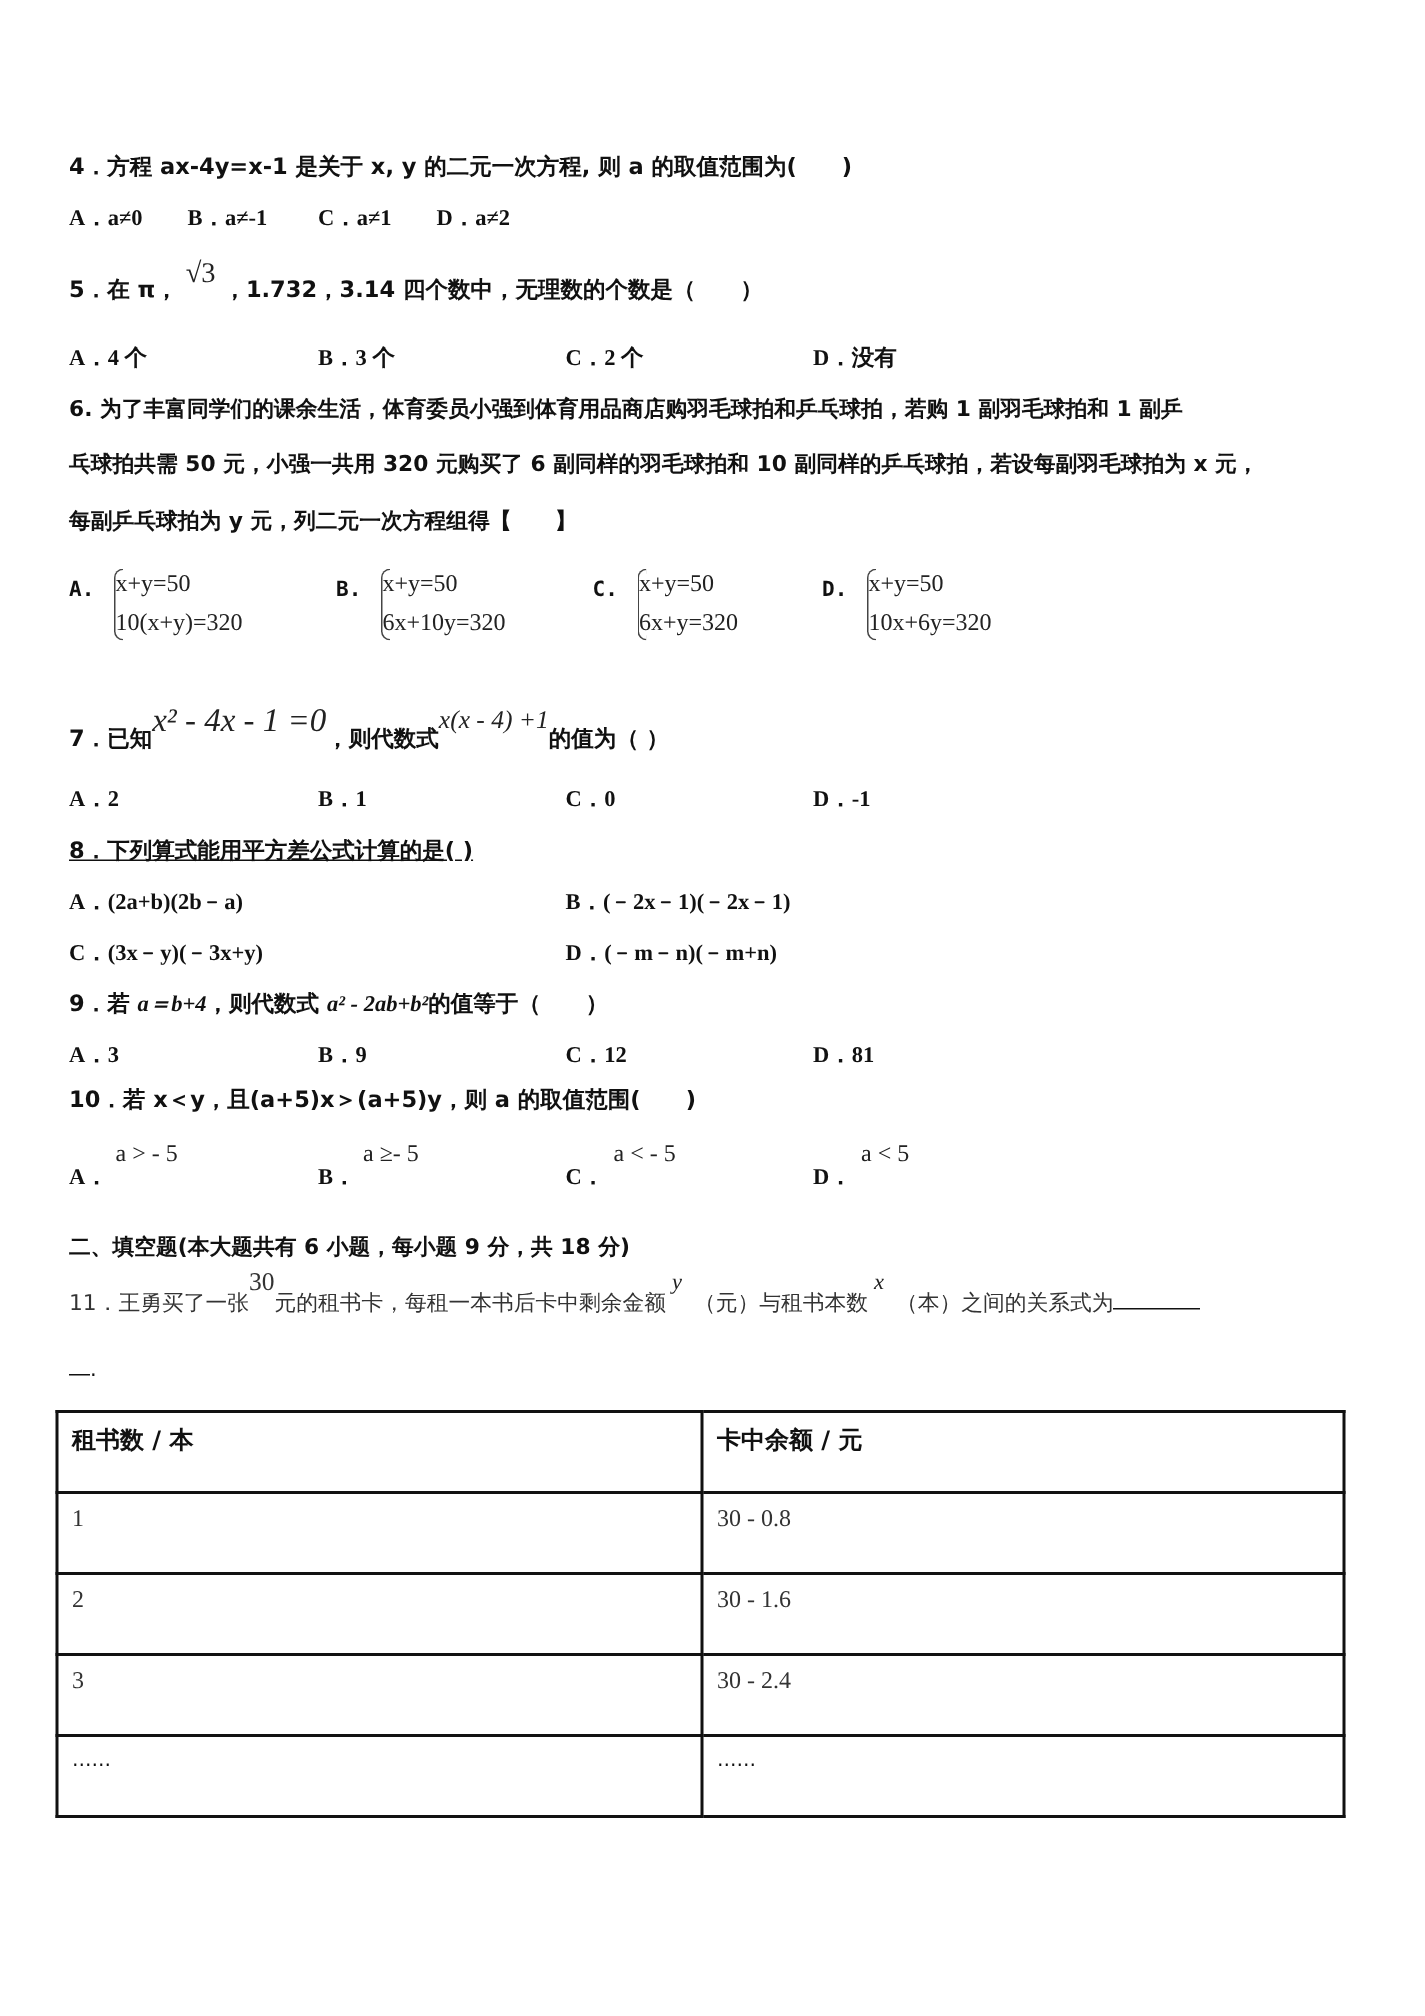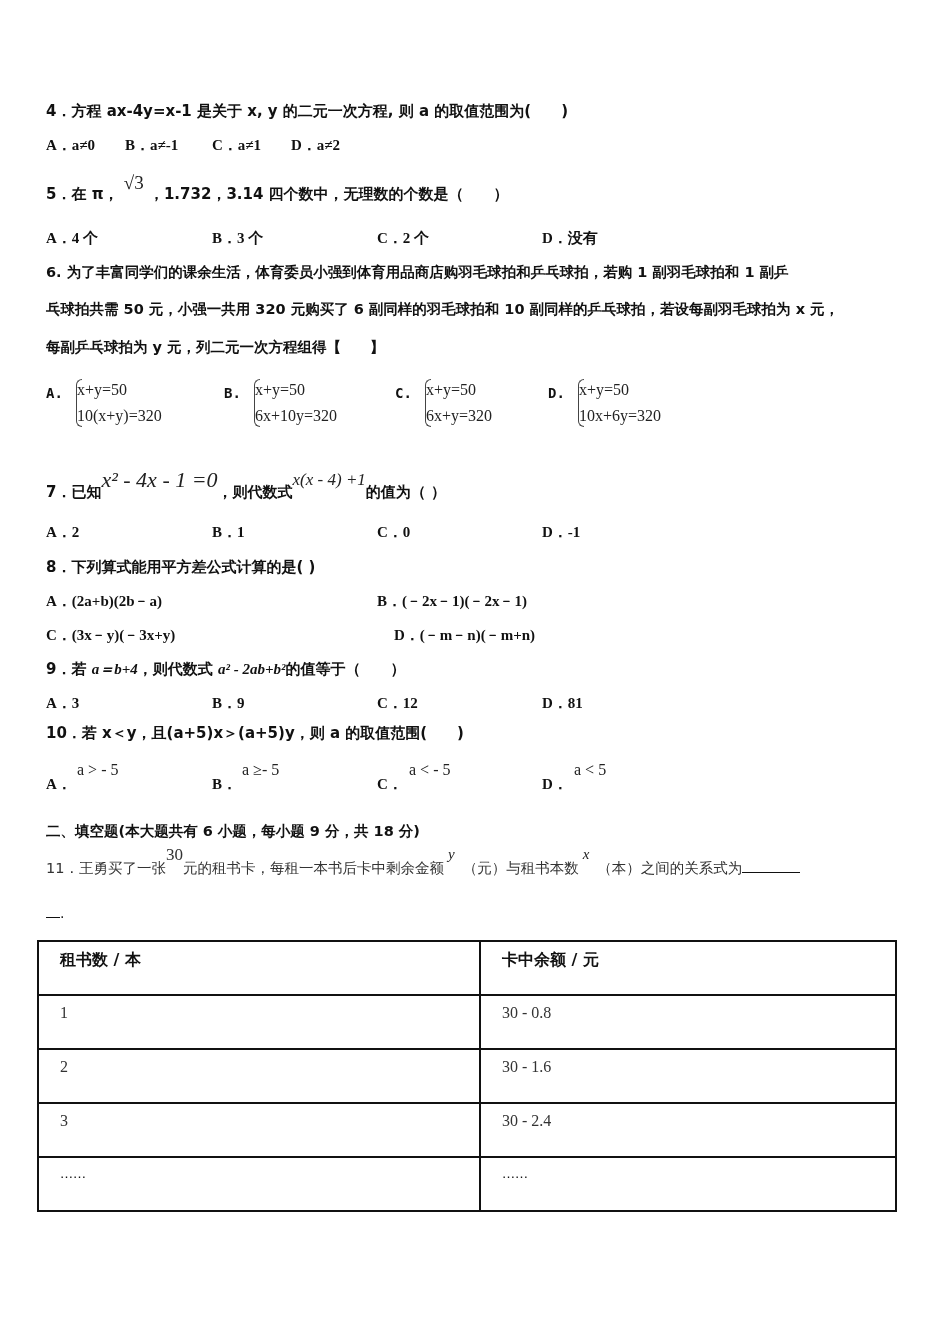--- a/index.html
+++ b/index.html
@@ -7,21 +7,21 @@
   .abs { position:absolute; white-space:nowrap; }
   .q { font-size:15px; font-weight:bold; }
   .opt { font-size:15px; font-weight:bold; font-family:"Liberation Serif", serif; }
   .serif { font-family:"Liberation Serif", serif; }
   .math { font-family:"Liberation Serif", serif; font-weight:normal; font-size:16px; color:#222; }
   .mathi { font-family:"Liberation Serif", serif; font-style:italic; font-weight:normal; color:#222; }
   .sys { position:absolute; font-family:"Liberation Serif", serif; font-size:16px; color:#222; line-height:26px; padding-left:1px; }
   .sys::before { content:""; position:absolute; left:0; top:2px; bottom:2px; width:5px; border:1px solid #444; border-right:none; border-radius:6px 0 0 6px; }
   .blank { display:inline-block; border-bottom:1.5px solid #111; }
   table.rent { position:absolute; left:37px; top:940px; width:860px; border-collapse:collapse; }
-  table.rent td { border:2px solid #111; height:44px; vertical-align:top; padding:8px 9px 0 21px; font-size:16px; }
+  table.rent td { border:2px solid #111; height:44px; vertical-align:top; padding:8px 9px 0 9px; font-size:16px; }
   table.rent td.c1 { width:410px; }
   .th { font-weight:bold; font-size:15px; }
   .num { font-family:"Liberation Serif", serif; font-size:17px; color:#333; }
 </style>
 </head>
 <body>
 
 <div class="abs q" style="left:46px;top:102px;">4．方程 ax-4y=x-1 是关于 x, y 的二元一次方程, 则 a 的取值范围为(　　)</div>
 <div class="abs opt" style="left:46px;top:136px;">A．a≠0</div>
 <div class="abs opt" style="left:125px;top:136px;">B．a≠-1</div>
@@ -67,25 +67,25 @@
 </div>
 
 <div class="abs q" style="left:46px;top:477px;">
   <span>7．已知</span><span class="mathi" style="position:relative;top:-10px;font-size:22px;">x² - 4x - 1 =0</span><span>，则代数式</span><span class="mathi" style="position:relative;top:-12px;font-size:17px;">x(x - 4) +1</span><span>的值为（ ）</span>
 </div>
 <div class="abs opt" style="left:46px;top:523px;">A．2</div>
 <div class="abs opt" style="left:212px;top:523px;">B．1</div>
 <div class="abs opt" style="left:377px;top:523px;">C．0</div>
 <div class="abs opt" style="left:542px;top:523px;">D．-1</div>
 
-<div class="abs q" style="left:46px;top:558px;">8．下列算式能用平方差公式计算的是( )</div>
+<div class="abs q" style="left:46px;top:558px;text-decoration:underline;">8．下列算式能用平方差公式计算的是( )</div>
 <div class="abs opt" style="left:46px;top:592px;">A．(2a+b)(2b﹣a)</div>
 <div class="abs opt" style="left:377px;top:592px;">B．(﹣2x﹣1)(﹣2x﹣1)</div>
 <div class="abs opt" style="left:46px;top:626px;">C．(3x﹣y)(﹣3x+y)</div>
-<div class="abs opt" style="left:377px;top:626px;margin-left:17px;">D．(﹣m﹣n)(﹣m+n)</div>
+<div class="abs opt" style="left:377px;top:626px;">D．(﹣m﹣n)(﹣m+n)</div>
 
 <div class="abs q" style="left:46px;top:660px;">
   <span>9．若 </span><span class="serif" style="font-style:italic;">a＝b+4</span><span>，则代数式 </span><span class="serif" style="font-style:italic;">a² - 2ab+b²</span><span>的值等于（　　）</span>
 </div>
 <div class="abs opt" style="left:46px;top:694px;">A．3</div>
 <div class="abs opt" style="left:212px;top:694px;">B．9</div>
 <div class="abs opt" style="left:377px;top:694px;">C．12</div>
 <div class="abs opt" style="left:542px;top:694px;">D．81</div>
 
 <div class="abs q" style="left:46px;top:724px;">10．若 x＜y，且(a+5)x＞(a+5)y，则 a 的取值范围(　　)</div>

